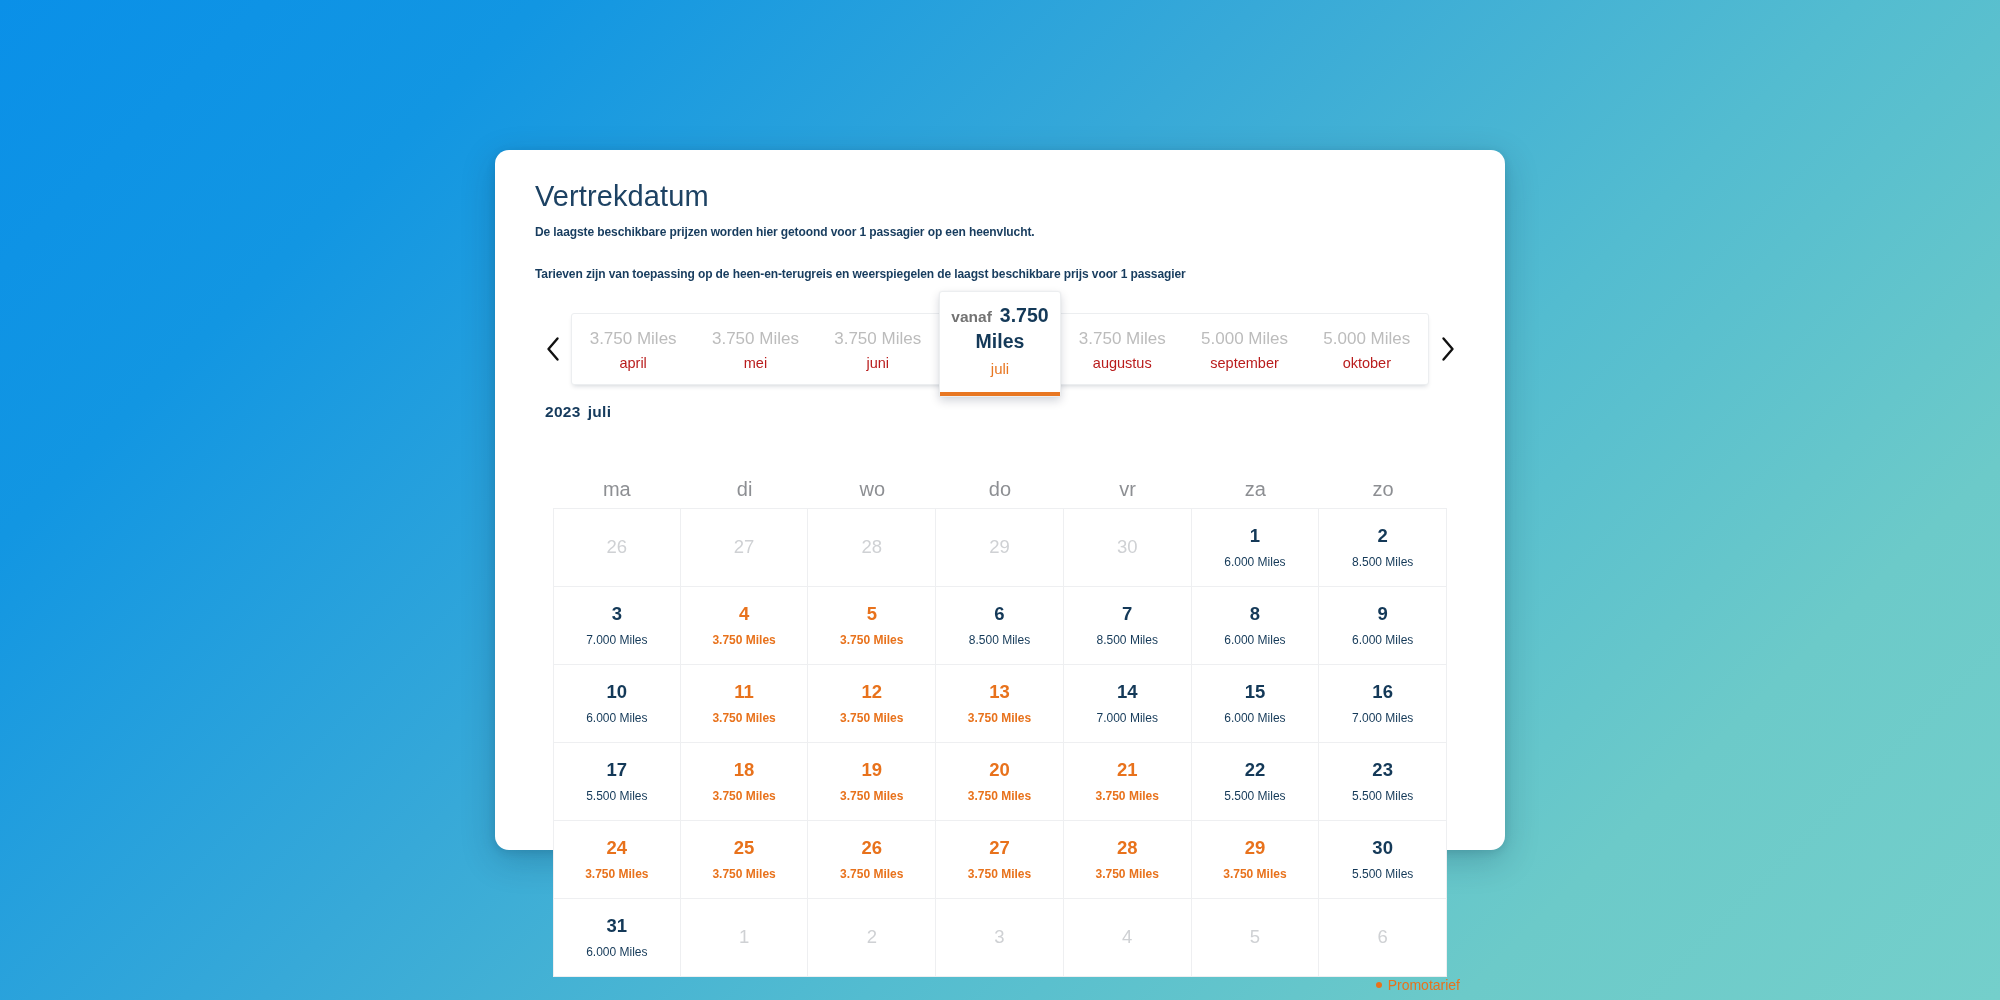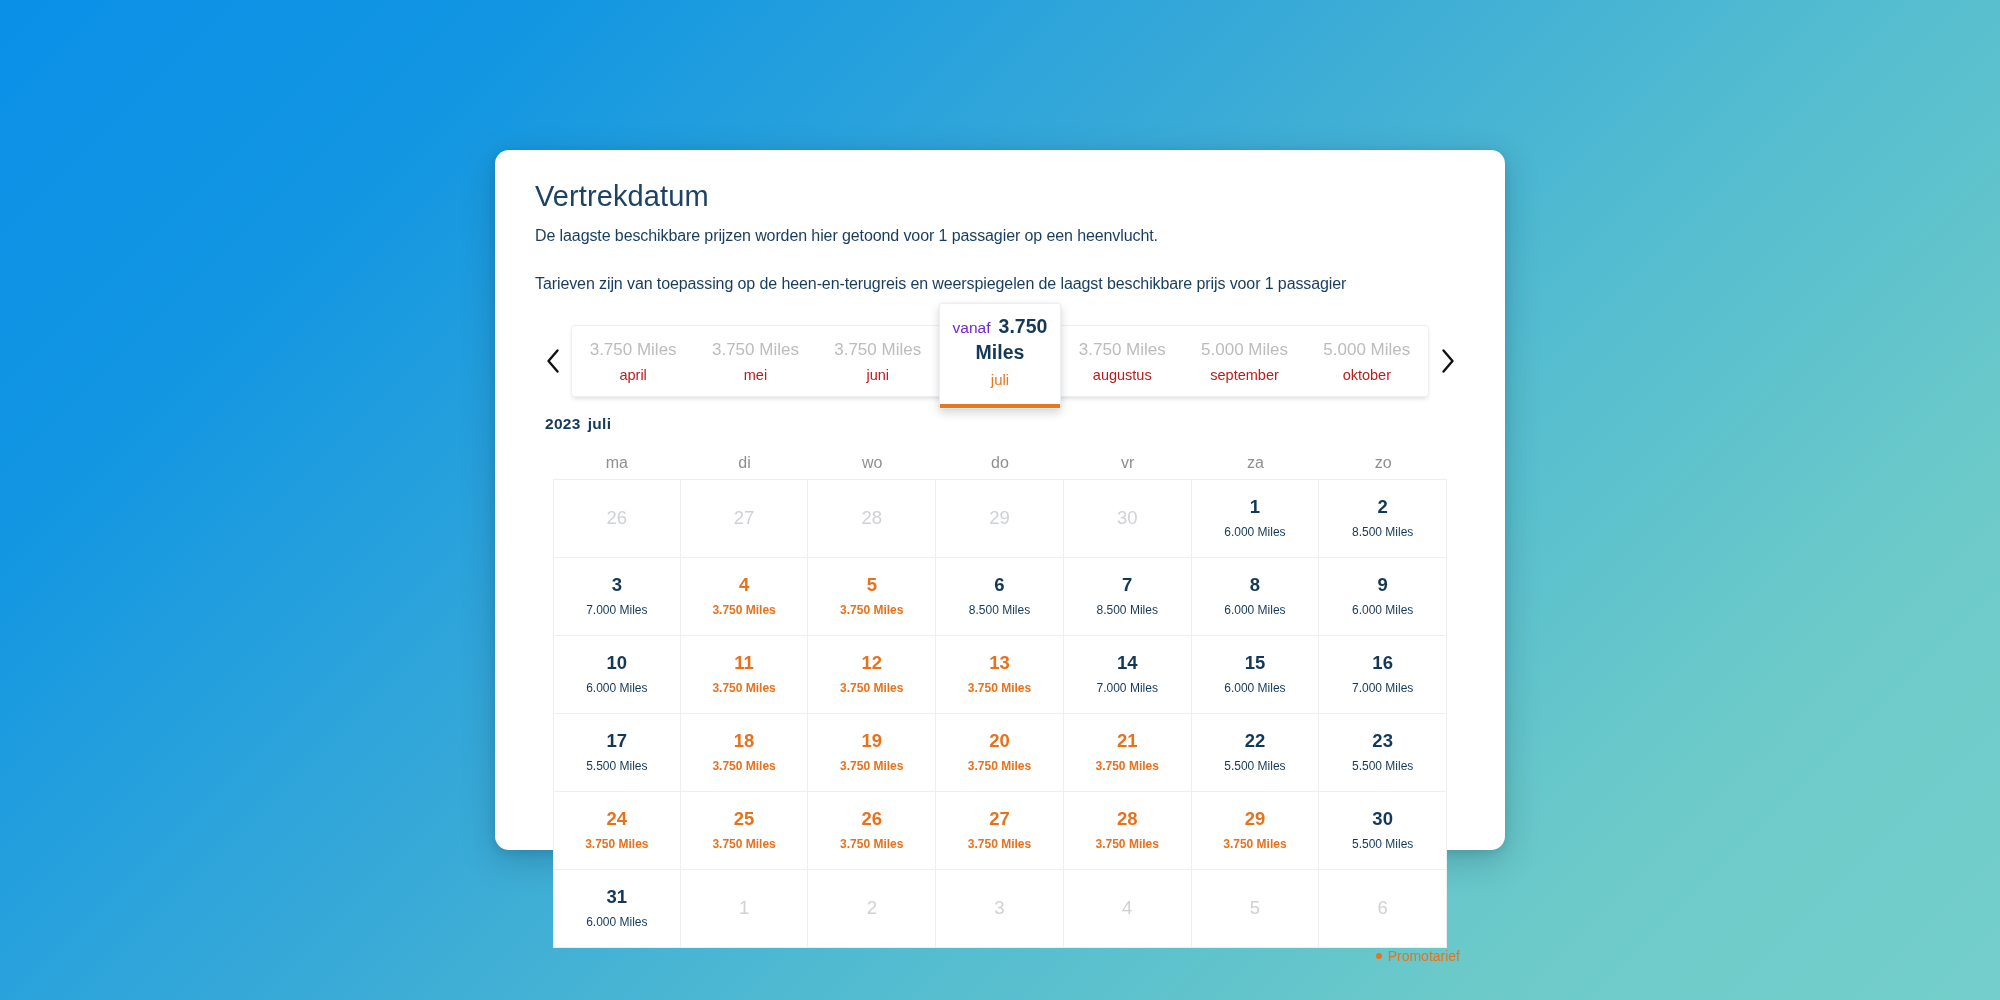--- a/index.html
+++ b/index.html
@@ -50,22 +50,22 @@
 
   .route-line {
     font-size: 15.5px;
     font-weight: 700;
     color: #153a5c;
     margin-bottom: 23px;
     letter-spacing: -0.05px;
   }
 
   .info-line {
-    font-size: 16px;
-    font-weight: 400;
+    font-size: 12px;
+    font-weight: 700;
     color: #173c5e;
     line-height: 1.45;
     letter-spacing: -0.1px;
   }
 
   .info-line.first { margin-bottom: 24px; }
   .info-line.second { margin-bottom: 30px; }
 
   
   .carousel {
@@ -153,22 +153,22 @@
   .sel-price-row {
     display: flex;
     align-items: baseline;
     justify-content: center;
     gap: 8px;
     white-space: nowrap;
   }
 
   .sel-vanaf {
     font-size: 15.5px;
-    font-weight: 400;
-    color: #6d28d9;
+    font-weight: 700;
+    color: #737373;
   }
 
   .sel-amount {
     font-size: 19.5px;
     font-weight: 700;
     color: #143958;
   }
 
   .sel-unit {
     font-size: 19.5px;
@@ -211,24 +211,25 @@
   }
 
   .weekdays {
     display: grid;
     grid-template-columns: repeat(7, 1fr);
     margin-bottom: 7px;
   }
 
   .weekday {
     text-align: center;
-    font-size: 16px;
+    font-size: 20px;
     font-weight: 400;
     color: #8d8f93;
     line-height: 1.2;
+    margin-top: 36px;
   }
 
   .weeks {
     border-top: 1px solid #eeeff1;
   }
 
   .week {
     display: grid;
     grid-template-columns: repeat(7, 1fr);
   }

